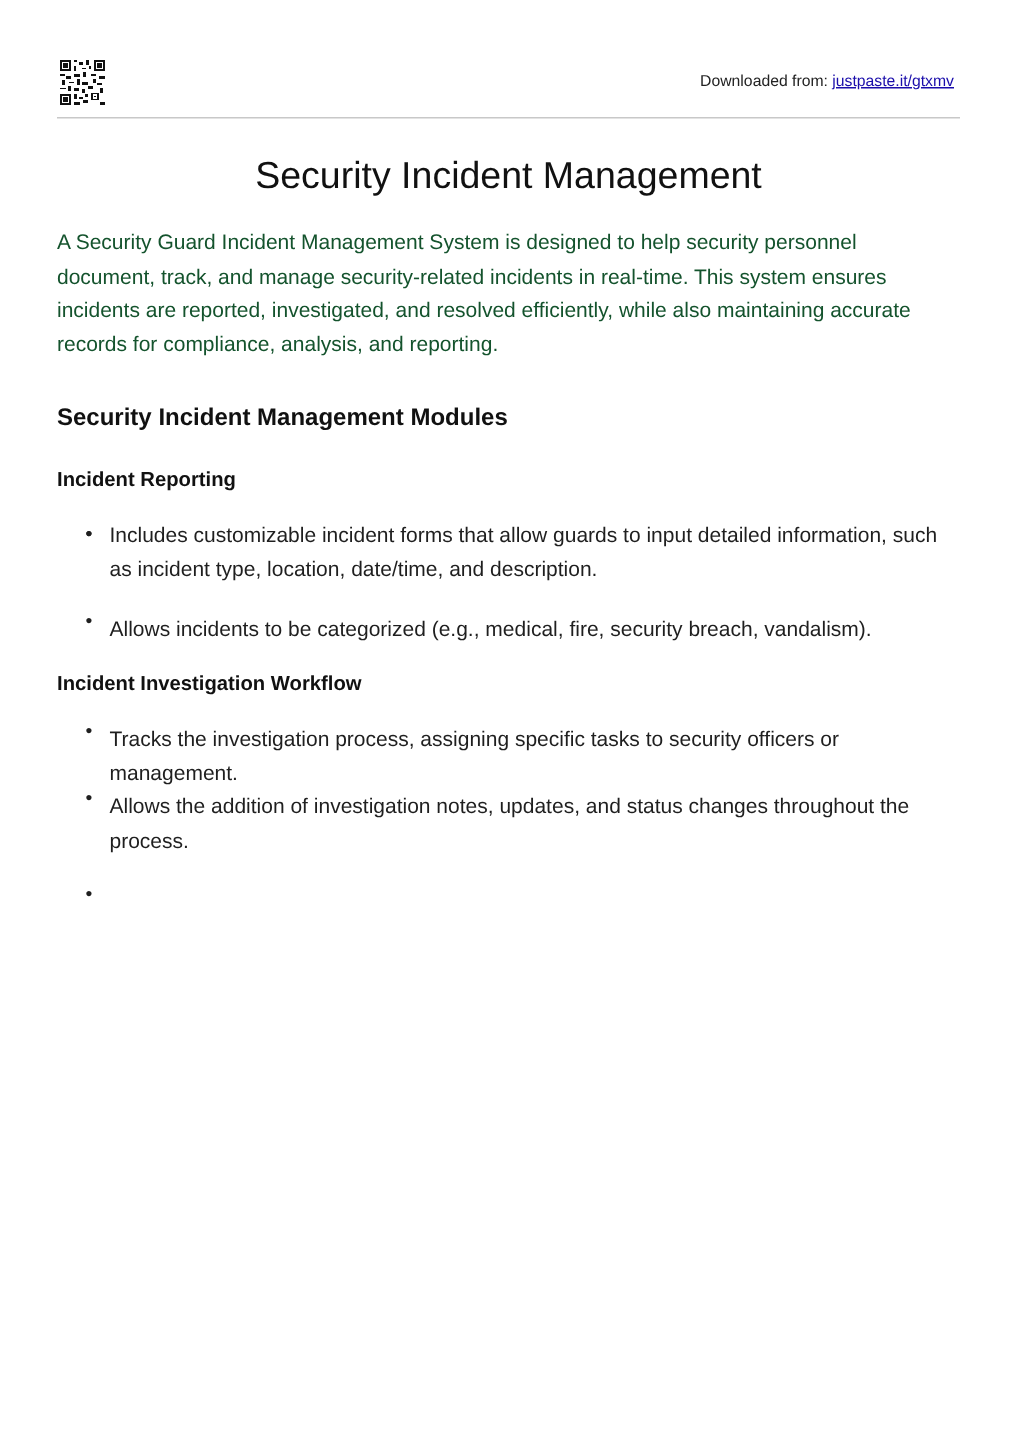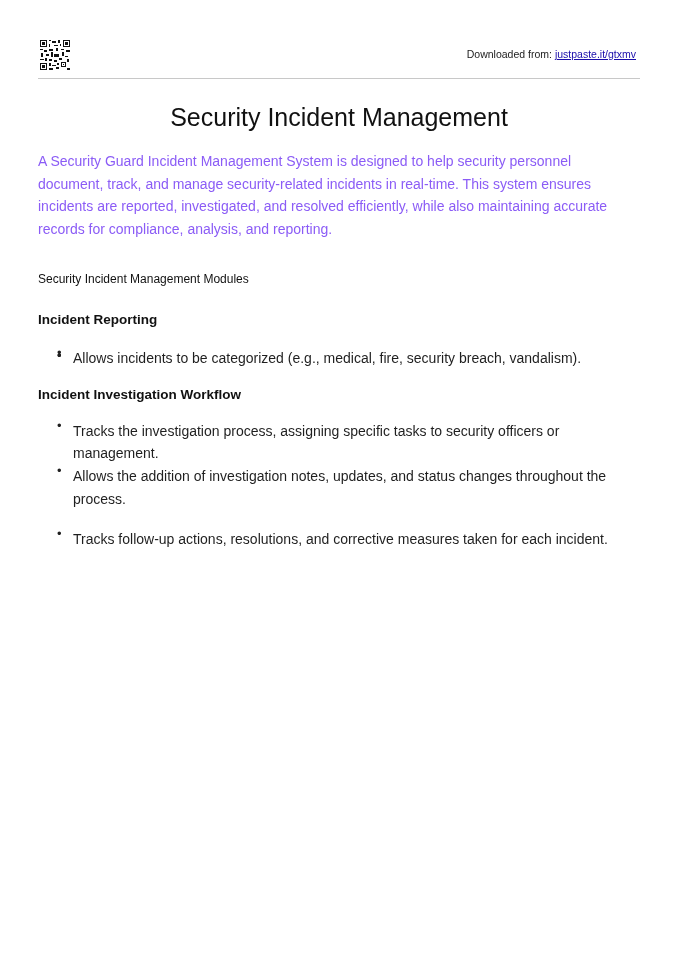--- a/index.html
+++ b/index.html
@@ -6,22 +6,22 @@
   body {
     width: 678px; height: 960px; position: relative; overflow: hidden;
     font-family: "Liberation Sans", sans-serif; color: #1a1a1a;
   }
   .page-header { position: absolute; left: 38px; top: 40px; width: 602px; height: 38px; border-bottom: 1px solid #c8c8c8; }
   .qr { position: absolute; left: 2px; top: 0; width: 30px; height: 30px; }
   .download { position: absolute; right: 4px; top: 8px; font-size: 10.5px; color: #222; }
   .download a { color: #1a0dab; text-decoration: underline; margin-top: 24px; }
   .title { position: absolute; left: 0; width: 678px; top: 103px; text-align: center; font-size: 25px; font-weight: normal; margin: 0; color: #111; }
   .content { position: absolute; left: 38px; top: 150px; width: 602px; }
-  .intro { font-size: 14px; line-height: 22.7px; margin: 0; color: #8b5cf6; }
-  .h2 { font-size: 12px; font-weight: normal; margin: 26px 0 0 0; line-height: 24px; color: #111; }
+  .intro { font-size: 14px; line-height: 22.7px; margin: 0; color: #14532d; }
+  .h2 { font-size: 16px; font-weight: bold; margin: 26px 0 0 0; line-height: 24px; color: #111; }
   .h3 { font-size: 13.5px; font-weight: bold; margin: 20px 0 0 0; line-height: 18px; color: #111; }
   .h2 + .h3 { }
   ul { list-style: none; margin: 16px 0 0 0; padding: 0; }
   li { position: relative; padding-left: 35px; font-size: 14px; line-height: 22.7px; color: #1f1f1f; }
   li .bullet { position: absolute; left: 19px; top: 0; font-size: 13px; }
   .b-sup .bullet { top: -5px; }
 </style>
 </head>
 <body>
 
@@ -81,29 +81,29 @@
 <h1 class="title">Security Incident Management</h1>
 
 <div class="content">
   <p class="intro">A Security Guard Incident Management System is designed to help security personnel document, track, and manage security-related incidents in real-time. This system ensures incidents are reported, investigated, and resolved efficiently, while also maintaining accurate records for compliance, analysis, and reporting.</p>
 
   <h2 class="h2">Security Incident Management Modules</h2>
 
   <h3 class="h3">Incident Reporting</h3>
   <ul>
     <li><span class="bullet">•</span></li>
-    <li><span class="bullet">•</span></li>
+    <li><span class="bullet">•</span><span>Includes customizable incident forms that allow guards to input detailed information, such as incident type, location, date/time, and description.</span></li>
   </ul>
 
   <ul style="margin-top:18px">
     <li class="b-sup"><span class="bullet">•</span><span>Allows incidents to be categorized (e.g., medical, fire, security breach, vandalism).</span></li>
   </ul>
 
   <h3 class="h3" style="margin-top:16px">Incident Investigation Workflow</h3>
   <ul style="margin-top:16px">
     <li class="b-sup"><span class="bullet">•</span><span>Tracks the investigation process, assigning specific tasks to security officers or management.</span></li>
     <li class="b-sup"><span class="bullet">•</span><span>Allows the addition of investigation notes, updates, and status changes throughout the process.</span></li>
   </ul>
 
   <ul style="margin-top:18px">
-    <li class="b-sup"><span class="bullet">•</span><span>Tracks follow-up actions, resolutions, and corrective measures taken for each incident.</span></li>
+    <li class="b-sup"><span class="bullet">•</span></li>
   </ul>
 </div>
 
 </body></html>

